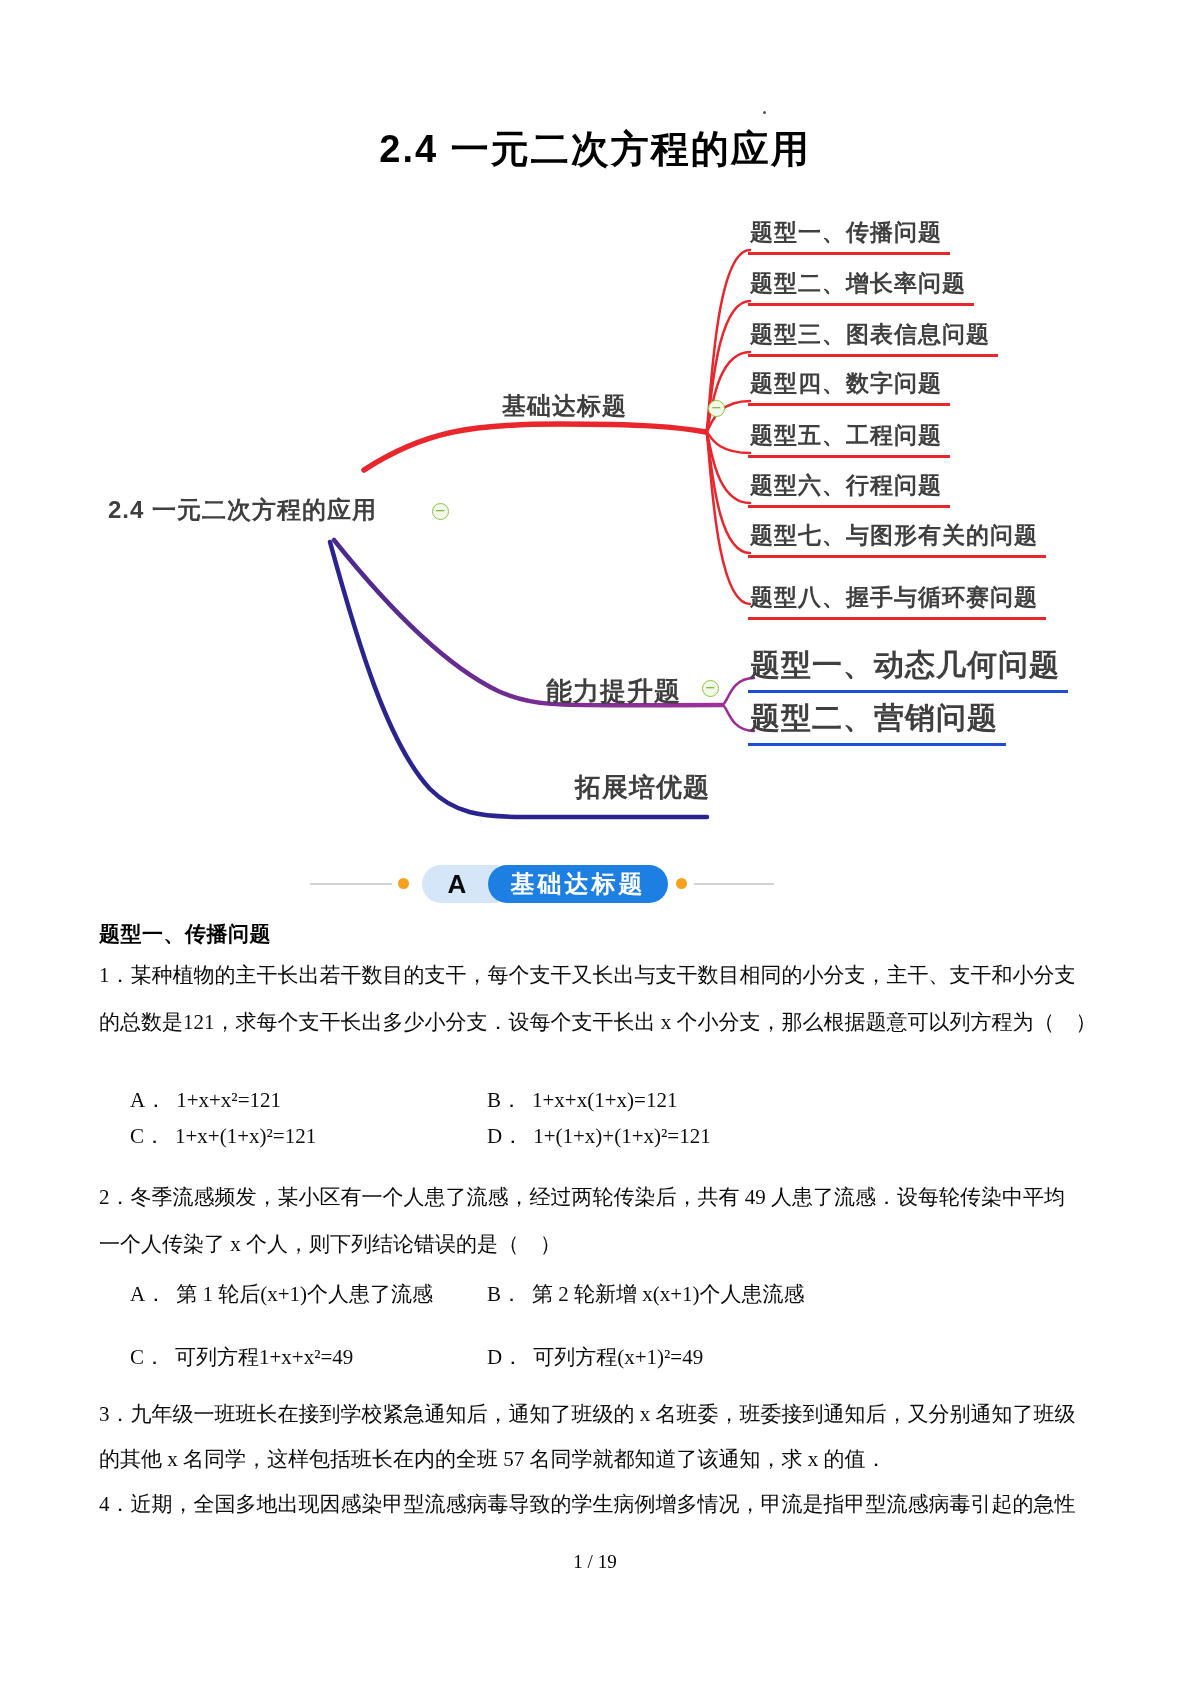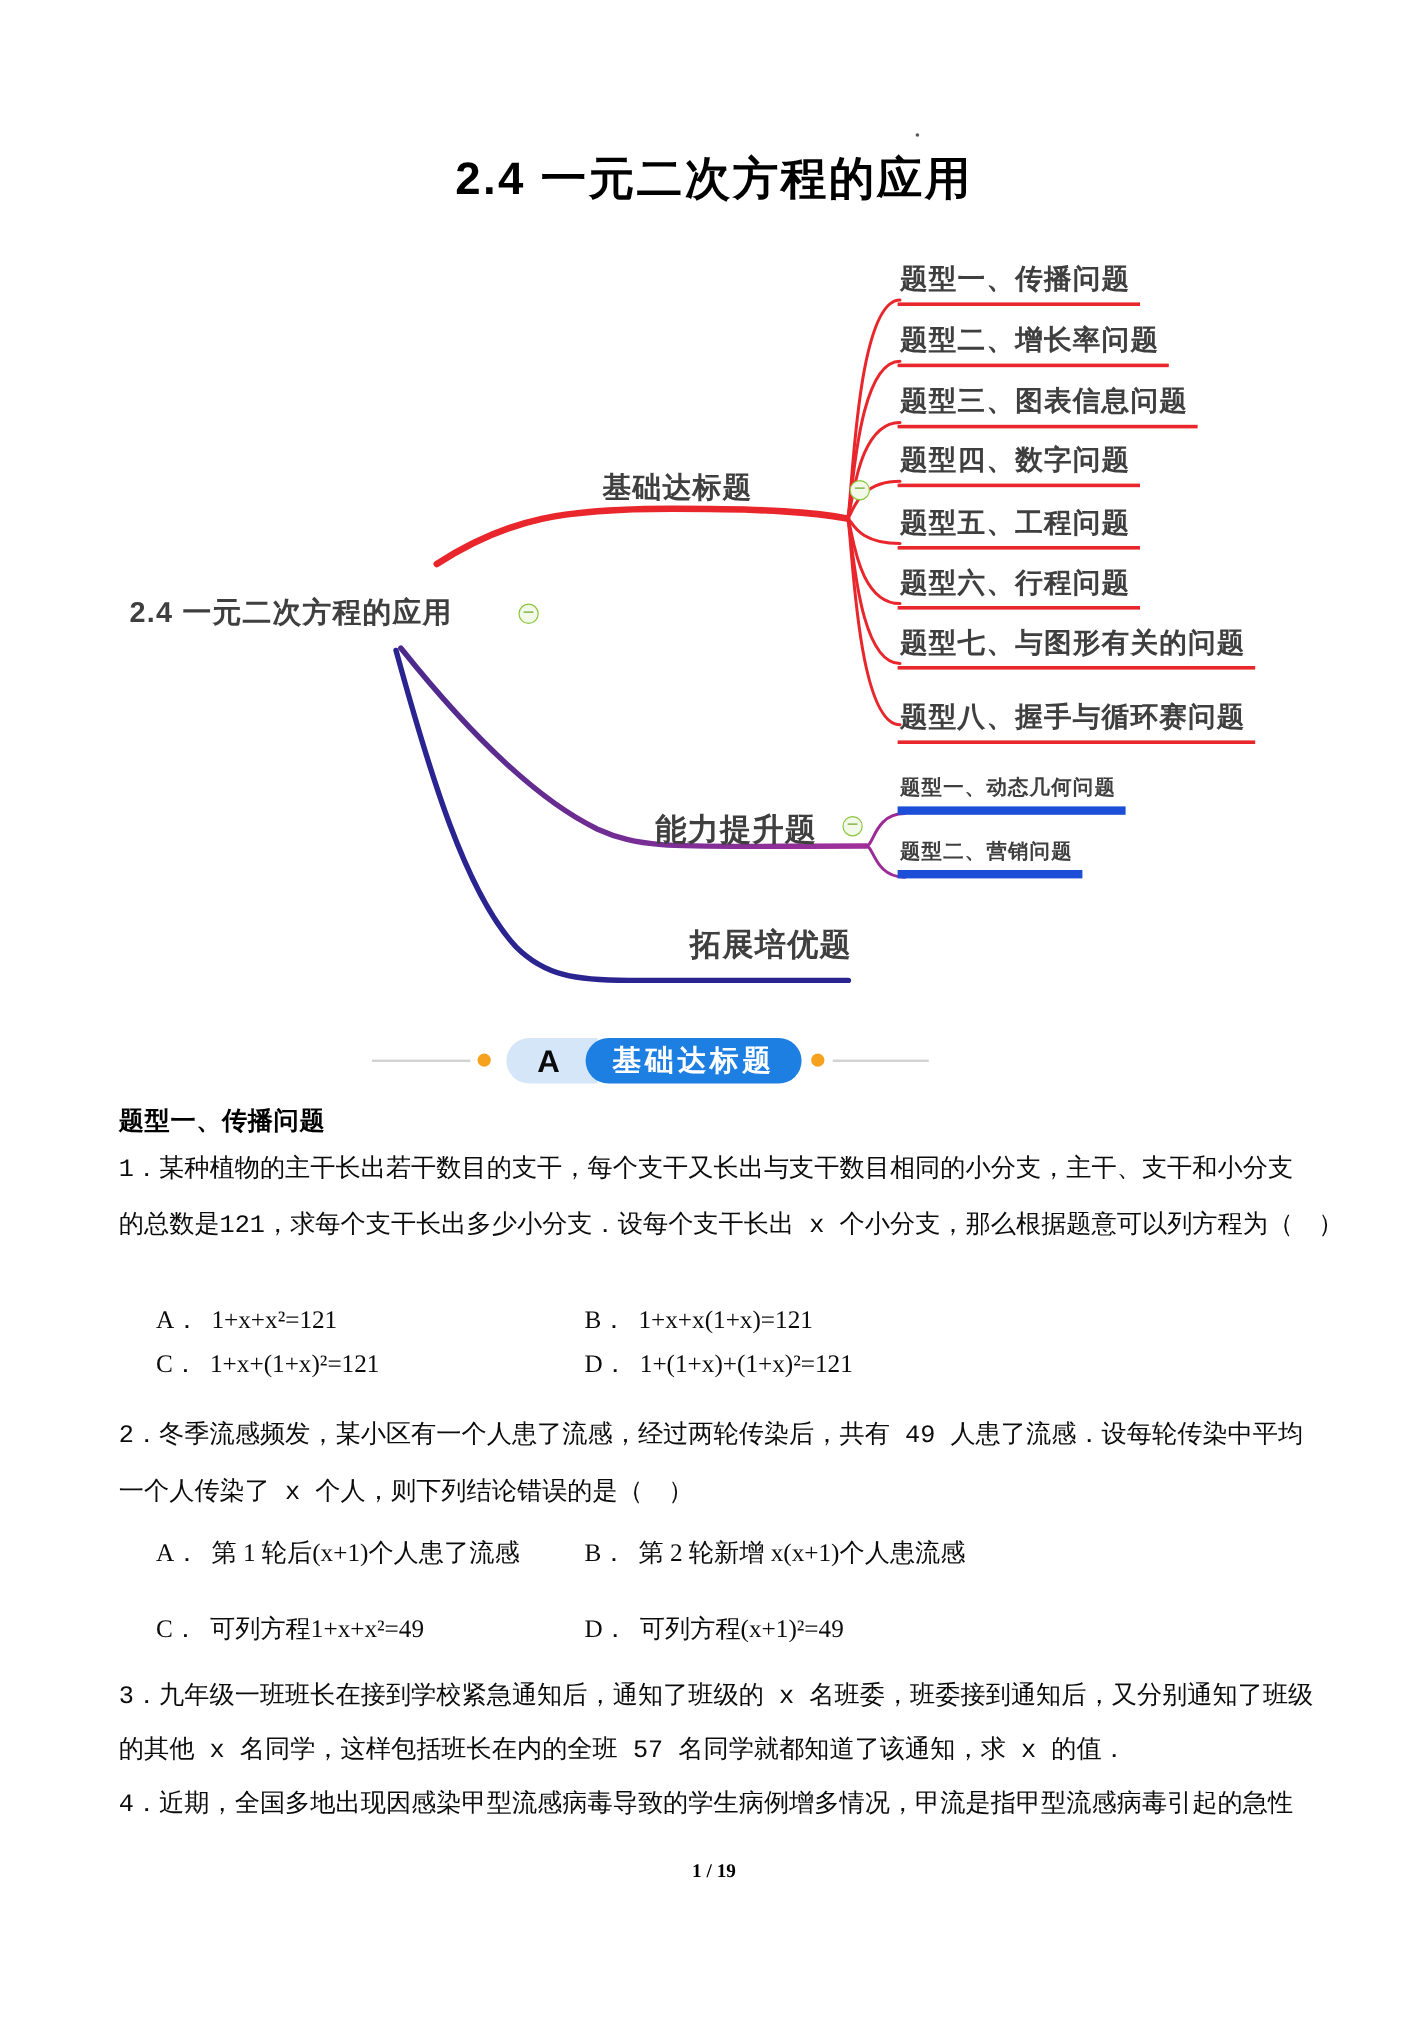--- a/index.html
+++ b/index.html
@@ -22,21 +22,21 @@
   svg.mm-lines{top:0;left:0;pointer-events:none;}
   .mm-label{
     position:absolute;white-space:nowrap;font-weight:bold;color:#3f3f3f;
     font-family:"Liberation Sans","DejaVu Sans",sans-serif;letter-spacing:1px;
   }
   .mm-root{left:108px;top:494px;font-size:24px;}
   .mm-b0{left:502px;top:390px;font-size:24px;}
   .mm-b1{left:546px;top:674px;font-size:26px;text-align:right;}
   .mm-b2{left:532px;top:770px;font-size:26px;margin-left:43px;}
   .mm-child{left:748px;font-size:23px;padding:0 8px 4px 2px;border-bottom:3px solid #e8262b;}
-  .mm-child-p{left:748px;font-size:17px;padding:0 8px 4px 2px;border-bottom:7px solid #1d4ed8;}
+  .mm-child-p{left:748px;font-size:30px;padding:0 8px 4px 2px;border-bottom:3px solid #1d4ed8;}
   .collapse{
     position:absolute;width:15px;height:15px;border:1.5px solid #8cc63f;border-radius:50%;
     background:#f2f9e8;color:#76ad33;font-size:13px;line-height:14px;text-align:center;
     font-family:"DejaVu Sans",sans-serif;
   }
   .cl-root{left:432px;top:503px;}
   .cl-b0{left:708px;top:400px;}
   .cl-b1{left:702px;top:680px;}
 
   
@@ -53,28 +53,28 @@
     color:#0b0b0b;font-weight:bold;font-size:26px;
   }
   .banner .chipMain{
     position:absolute;left:178px;top:1px;width:180px;height:38px;background:#1e7fe3;
     border-radius:19px;display:flex;align-items:center;justify-content:center;
     color:#ffffff;font-weight:bold;font-size:24px;letter-spacing:3px;z-index:2;
   }
 
   
   .sec-head{left:99px;top:920px;font-size:21px;font-weight:bold;color:#000;letter-spacing:.5px;}
-  .bline{left:99px;width:1005px;font-size:21px;line-height:29px;color:#0c0c0c;white-space:nowrap;font-family:Liberation Mono, monospace;}
+  .bline{left:99px;width:1005px;font-size:21px;line-height:29px;color:#0c0c0c;white-space:nowrap;}
   .opt{position:absolute;font-size:21px;color:#0c0c0c;white-space:nowrap;}
   .opt .olabel{margin-right:10px;}
   .colA{left:130px;} .colB{left:487px;}
   .q1r1{top:1062px;margin-top:24px;} .q1r2{top:1122px;}
   .q2r1{top:1280px;} .q2r2{top:1343px;}
 
-  .footer{left:0;top:1551px;width:100%;text-align:center;font-size:16px;font-weight:bold;color:#000;}
+  .footer{left:0;top:1551px;width:100%;text-align:center;font-size:19px;font-weight:normal;color:#000;}
 </style>
 </head>
 <body>
 
 <div class="abs doc-title hei">2.4 一元二次方程的应用</div>
 <div class="abs corner-dot"></div>
 
 <svg class="abs mm-lines" width="1190" height="860" viewBox="0 0 1190 860" fill="none" stroke-linecap="round">
   <defs>
     <linearGradient id="pgrad" x1="0" y1="0" x2="1" y2="0">

